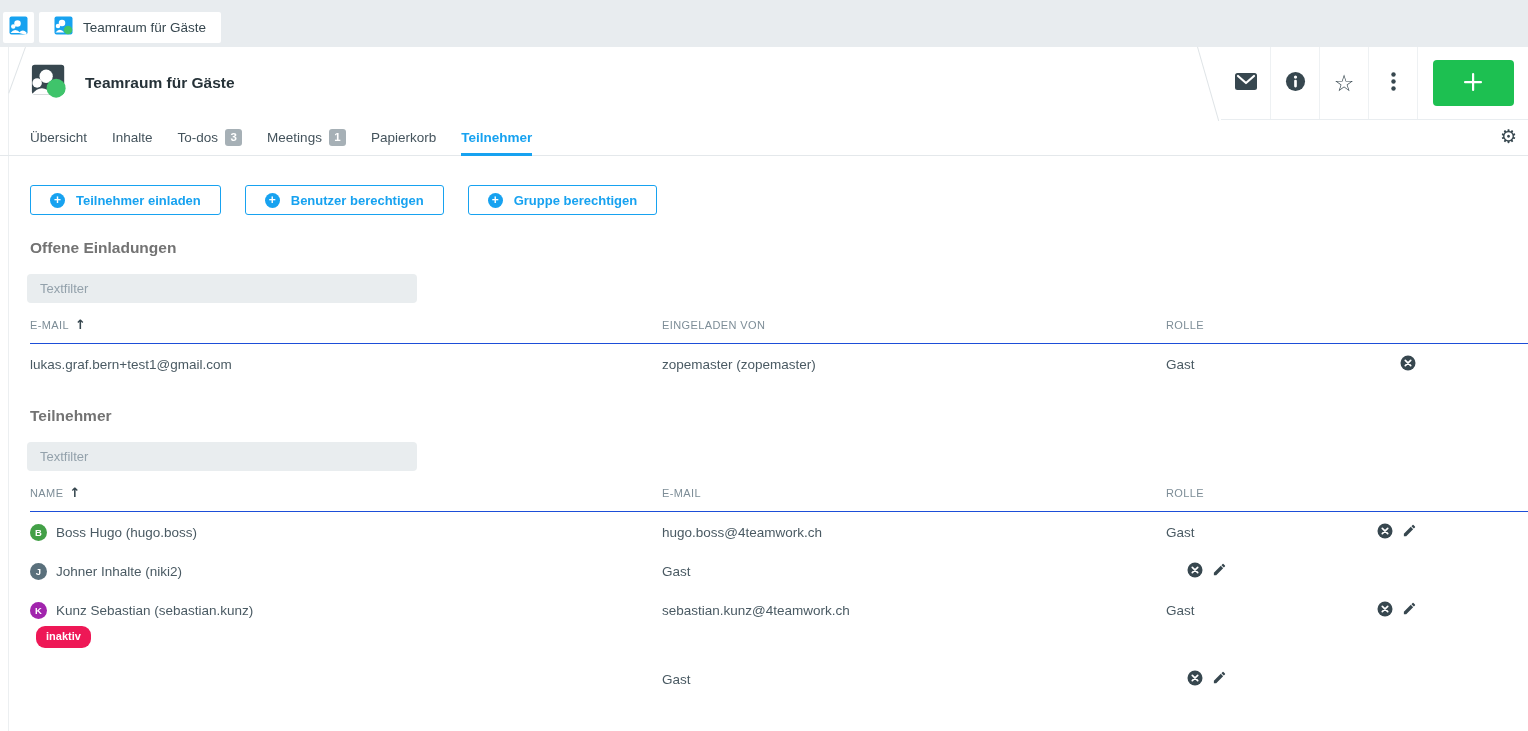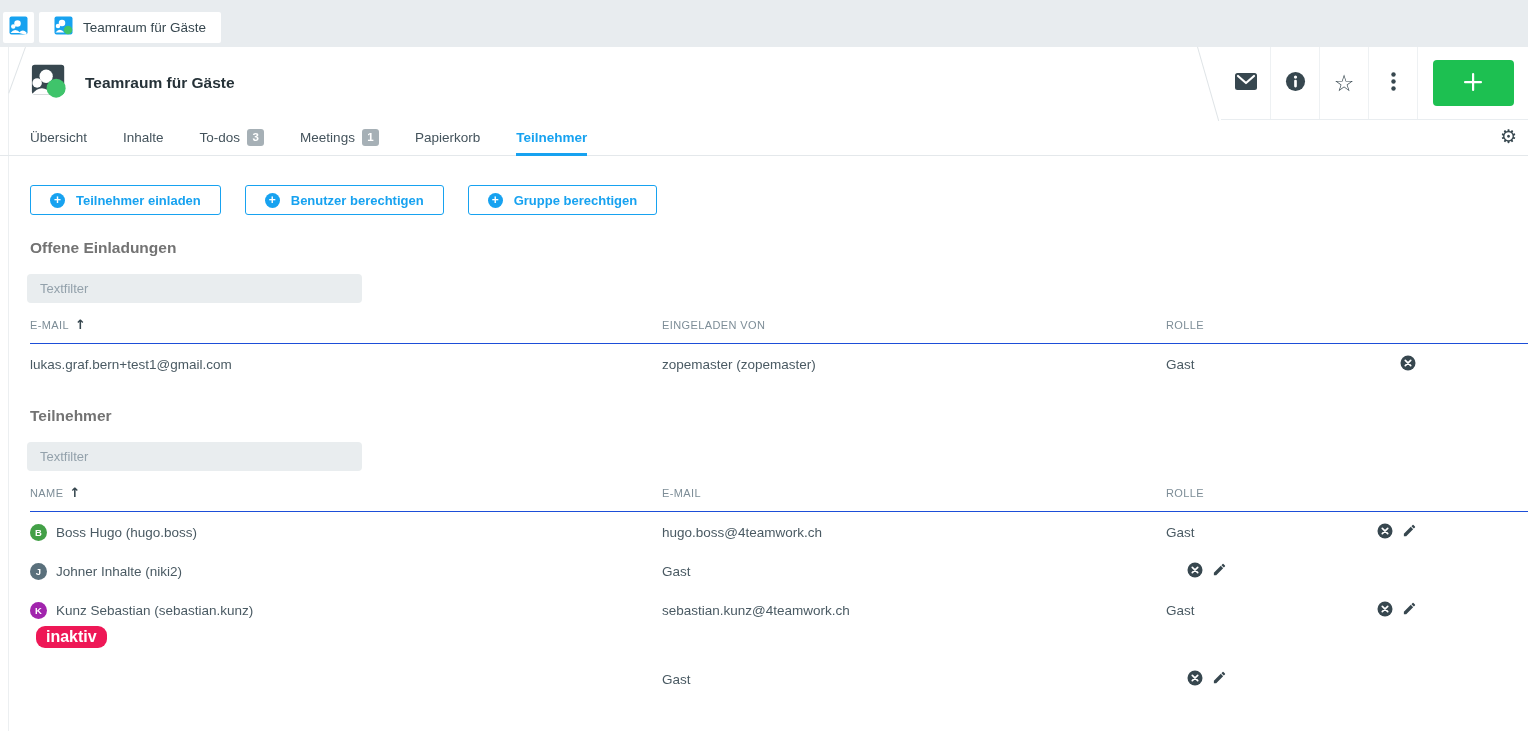--- a/index.html
+++ b/index.html
@@ -33,60 +33,60 @@
     border-left:1px solid #eef1f3; cursor:pointer; }
   .tool-cell:first-child { border-left:none; }
   .plus-cell { width:111px; display:flex; align-items:center; justify-content:center;
     border-left:1px solid #eef1f3; }
   .add-btn { width:81px; height:46px; border:none; border-radius:4px; cursor:pointer;
     display:flex; align-items:center; justify-content:center; }
   .star-glyph { font-family:"DejaVu Sans", sans-serif; font-size:23px; color:#37474f; line-height:1; }
 
   
   .navrow { position:relative; height:37px; display:flex; align-items:center;
-    padding-left:30px; gap:36px; border-bottom:1px solid #e4e8eb; }
+    padding-left:30px; gap:25px; border-bottom:1px solid #e4e8eb; }
   .navtab { position:relative; height:37px; display:flex; align-items:center; gap:7px;
     font-size:13.5px; color:#44535c; cursor:pointer; }
   .navtab .count { background:#a6b0b6; color:#fff; font-size:11.5px; font-weight:bold;
     min-width:17px; height:17px; line-height:17px; text-align:center; border-radius:3px; padding:0 2px; }
   .navtab.active { color:#17a2f0; font-weight:bold; }
   .navtab.active::after { content:""; position:absolute; left:0; right:0; bottom:0; height:3px; background:#17a2f0; }
   .gear { position:absolute; right:11px; top:8px; font-family:"DejaVu Sans", sans-serif;
     font-size:19px; color:#37474f; cursor:pointer; line-height:1; }
 
   
   .content { padding-left:30px; }
   .btnrow { display:flex; gap:24px; margin-top:29px; }
   .outline-btn { display:flex; align-items:center; gap:11px; height:30px; padding:0 19px;
     background:#fff; border:1px solid #17a2f0; border-radius:3px; color:#17a2f0;
     font-size:13px; font-weight:bold; cursor:pointer; font-family:inherit; }
   .plus-dot { width:15px; height:15px; border-radius:50%; background:#17a2f0; color:#fff;
     font-size:12px; font-weight:bold; display:flex; align-items:center; justify-content:center;
     line-height:0; padding-bottom:1px; }
 
   .section-heading { margin-top:24px; font-size:15.5px; font-weight:bold; color:#737373; }
-  .filter-input { display:block; margin-top:17px; margin-left:-3px; width:335px; height:29px;
+  .filter-input { display:block; margin-top:17px; margin-left:-3px; width:390px; height:29px;
     background:#e9edef; border:none; border-radius:4px; padding:0 13px; font-size:13px;
     color:#b91c1c; font-family:inherit; outline:none; }
   .filter-input::placeholder { color:#93a1ab; }
 
   .tbl { width:1498px; }
   .tbl-head { display:grid; grid-template-columns:632px 504px 190px 1fr;
     padding:14px 0 11px; border-bottom:1px solid #1d4ed8; }
   .th { font-size:11px; letter-spacing:.4px; color:#7d8d97; display:flex; align-items:center; }
   .sort-arrow { font-family:"DejaVu Sans", sans-serif; color:#37474f; font-size:13px;
     margin-left:6px; font-weight:bold; }
   .tbl-row { display:grid; grid-template-columns:632px 504px 190px 1fr;
     padding:10px 0; font-size:13.5px; color:#4a5a63; align-items:flex-start; }
   .cell { line-height:17px; padding-top:2px; }
   .person { display:flex; align-items:center; }
   .avatar { width:17px; height:17px; border-radius:50%; margin-right:9px; flex:0 0 17px;
     color:#fff; font-size:9.5px; font-weight:bold; display:flex; align-items:center; justify-content:center; }
   .row-badge { display:inline-block; margin:7px 0 1px 6px; background:#ee1856; color:#fff;
-    font-size:16px; font-weight:bold; padding:2px 10px 3px; border-radius:9px; }
+    font-size:11px; font-weight:bold; padding:2px 10px 3px; border-radius:9px; }
   .actions { display:flex; gap:9px; padding-left:21px; padding-top:1px; }
   .actions.single { padding-left:44px; }
   .icon-btn { cursor:pointer; display:flex; }
   .spacer-bottom { height:80px; }
 </style>
 </head>
 <body>
 
 <div class="topbar">
   <div class="toptab small">

